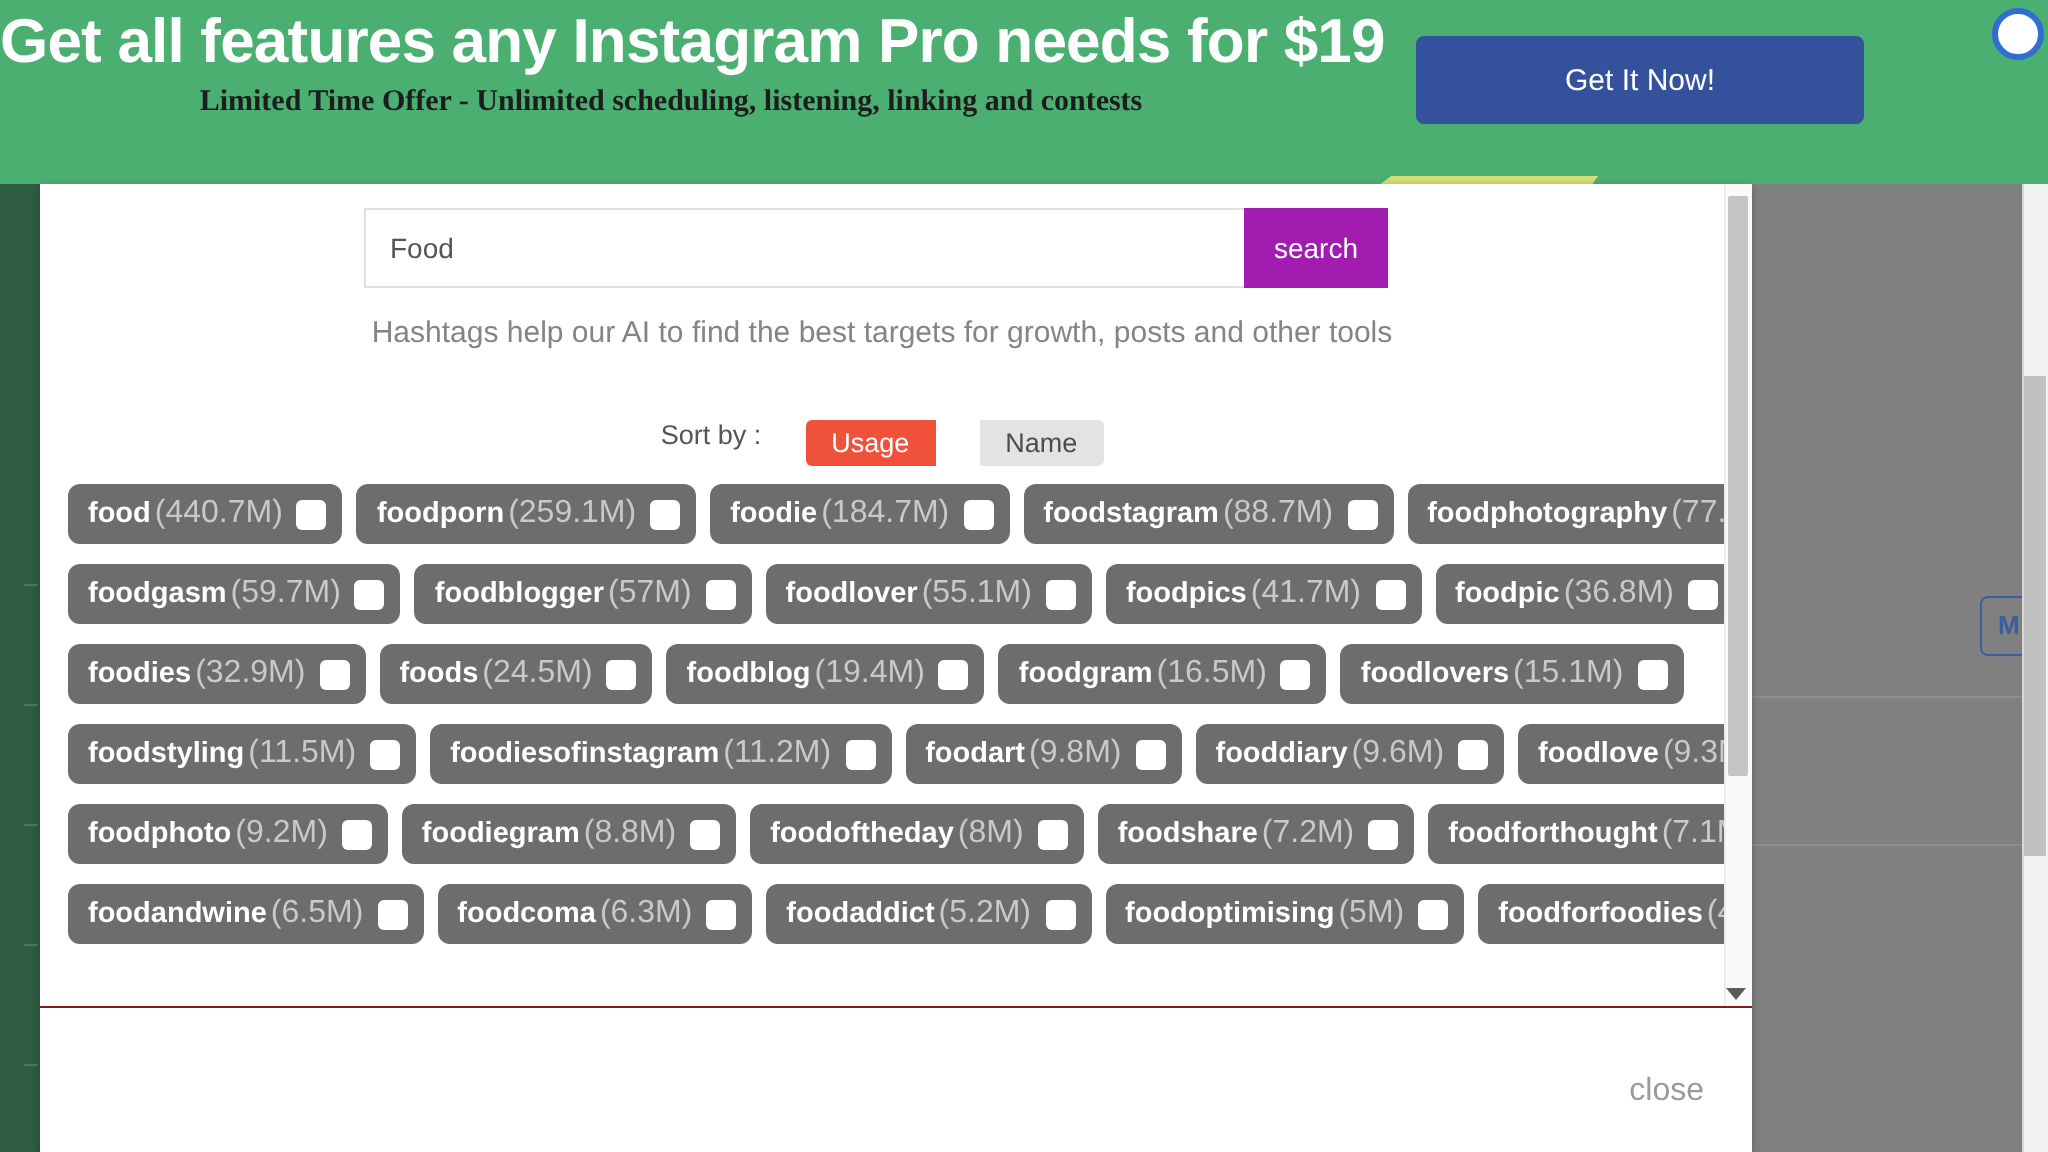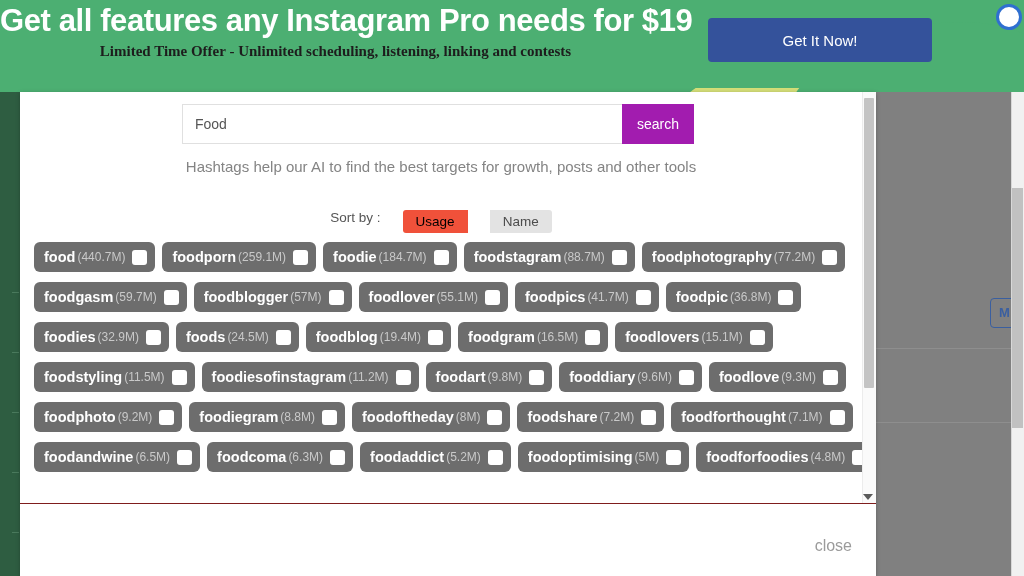--- a/index.html
+++ b/index.html
@@ -143,35 +143,35 @@
   .sortrow {
     position: absolute; left: 0; right: 14px; top: 118px;
     display: flex; justify-content: center; gap: 22px;
   }
   .sortlabel { font-size: 13.5px; color: #555; }
   .segbtn {
     border: none; height: 23px; padding: 0 13px;
     font-size: 13.5px; cursor: pointer;
     font-family: "Liberation Sans", sans-serif;
   }
-  .segbtn.active { background: #f0513a; color: #000000; border-radius: 3px 0 0 3px; }
+  .segbtn.active { background: #f0513a; color: #ffffff; border-radius: 3px 0 0 3px; }
   .segbtn.inactive { background: #e3e3e3; color: #4c4c4c; border-radius: 0 3px 3px 0; }
 
   .tagwrap {
     position: absolute; left: 14px; top: 150px; width: 820px;
   }
   .tagrow { display: flex; gap: 7px; margin-bottom: 10px; }
   .chip {
     display: inline-flex; align-items: center; gap: 7px;
     background: #6d6d6d; border-radius: 6px;
     height: 30px; padding: 0 8px 0 10px;
     cursor: pointer; white-space: nowrap;
   }
   .chip-name { color: #ffffff; font-size: 14.5px; font-weight: bold; }
-  .chip-count { color: #c9c9c9; font-size: 12px; margin-left: -5px; }
+  .chip-count { color: #c9c9c9; font-size: 16px; margin-left: -5px; }
   .chip-box {
     width: 15px; height: 15px; background: #ffffff; border-radius: 3px;
     flex: 0 0 15px;
   }
 
   
   .m-scroll-track {
     position: absolute; right: 0; top: 0; width: 14px; height: 412px;
     background: #fafafa; border-left: 1px solid #ececec;
   }

